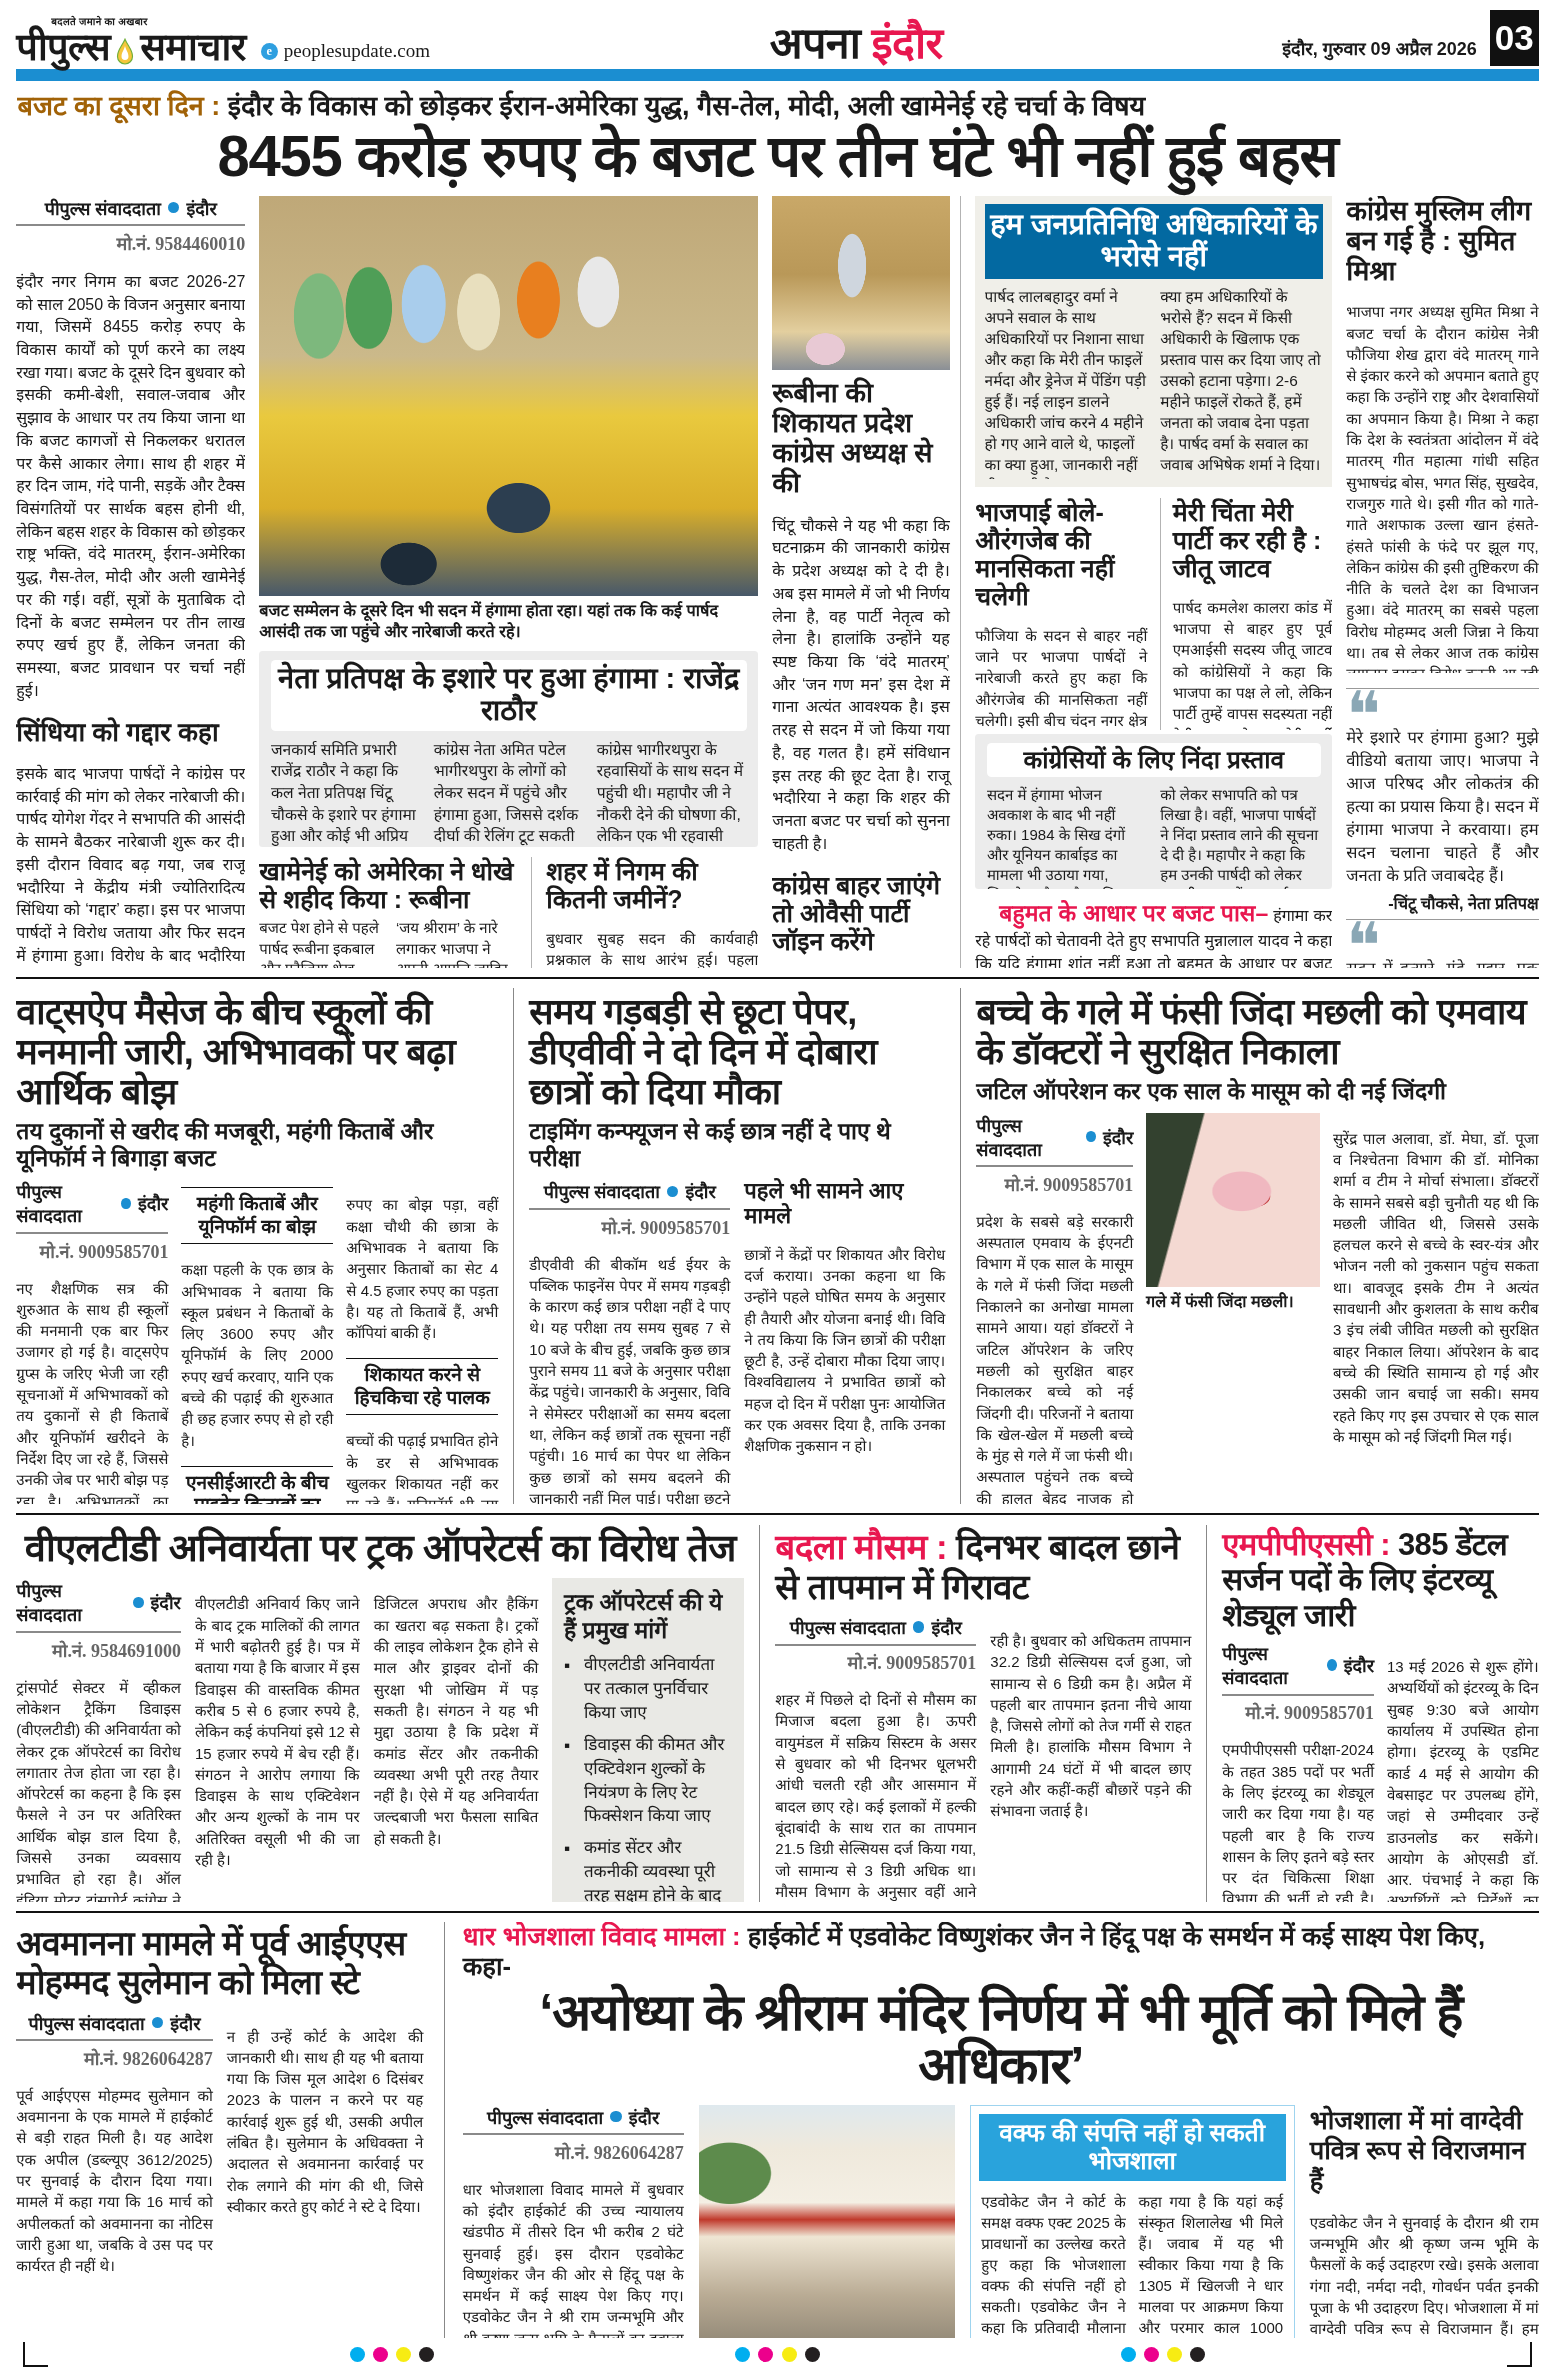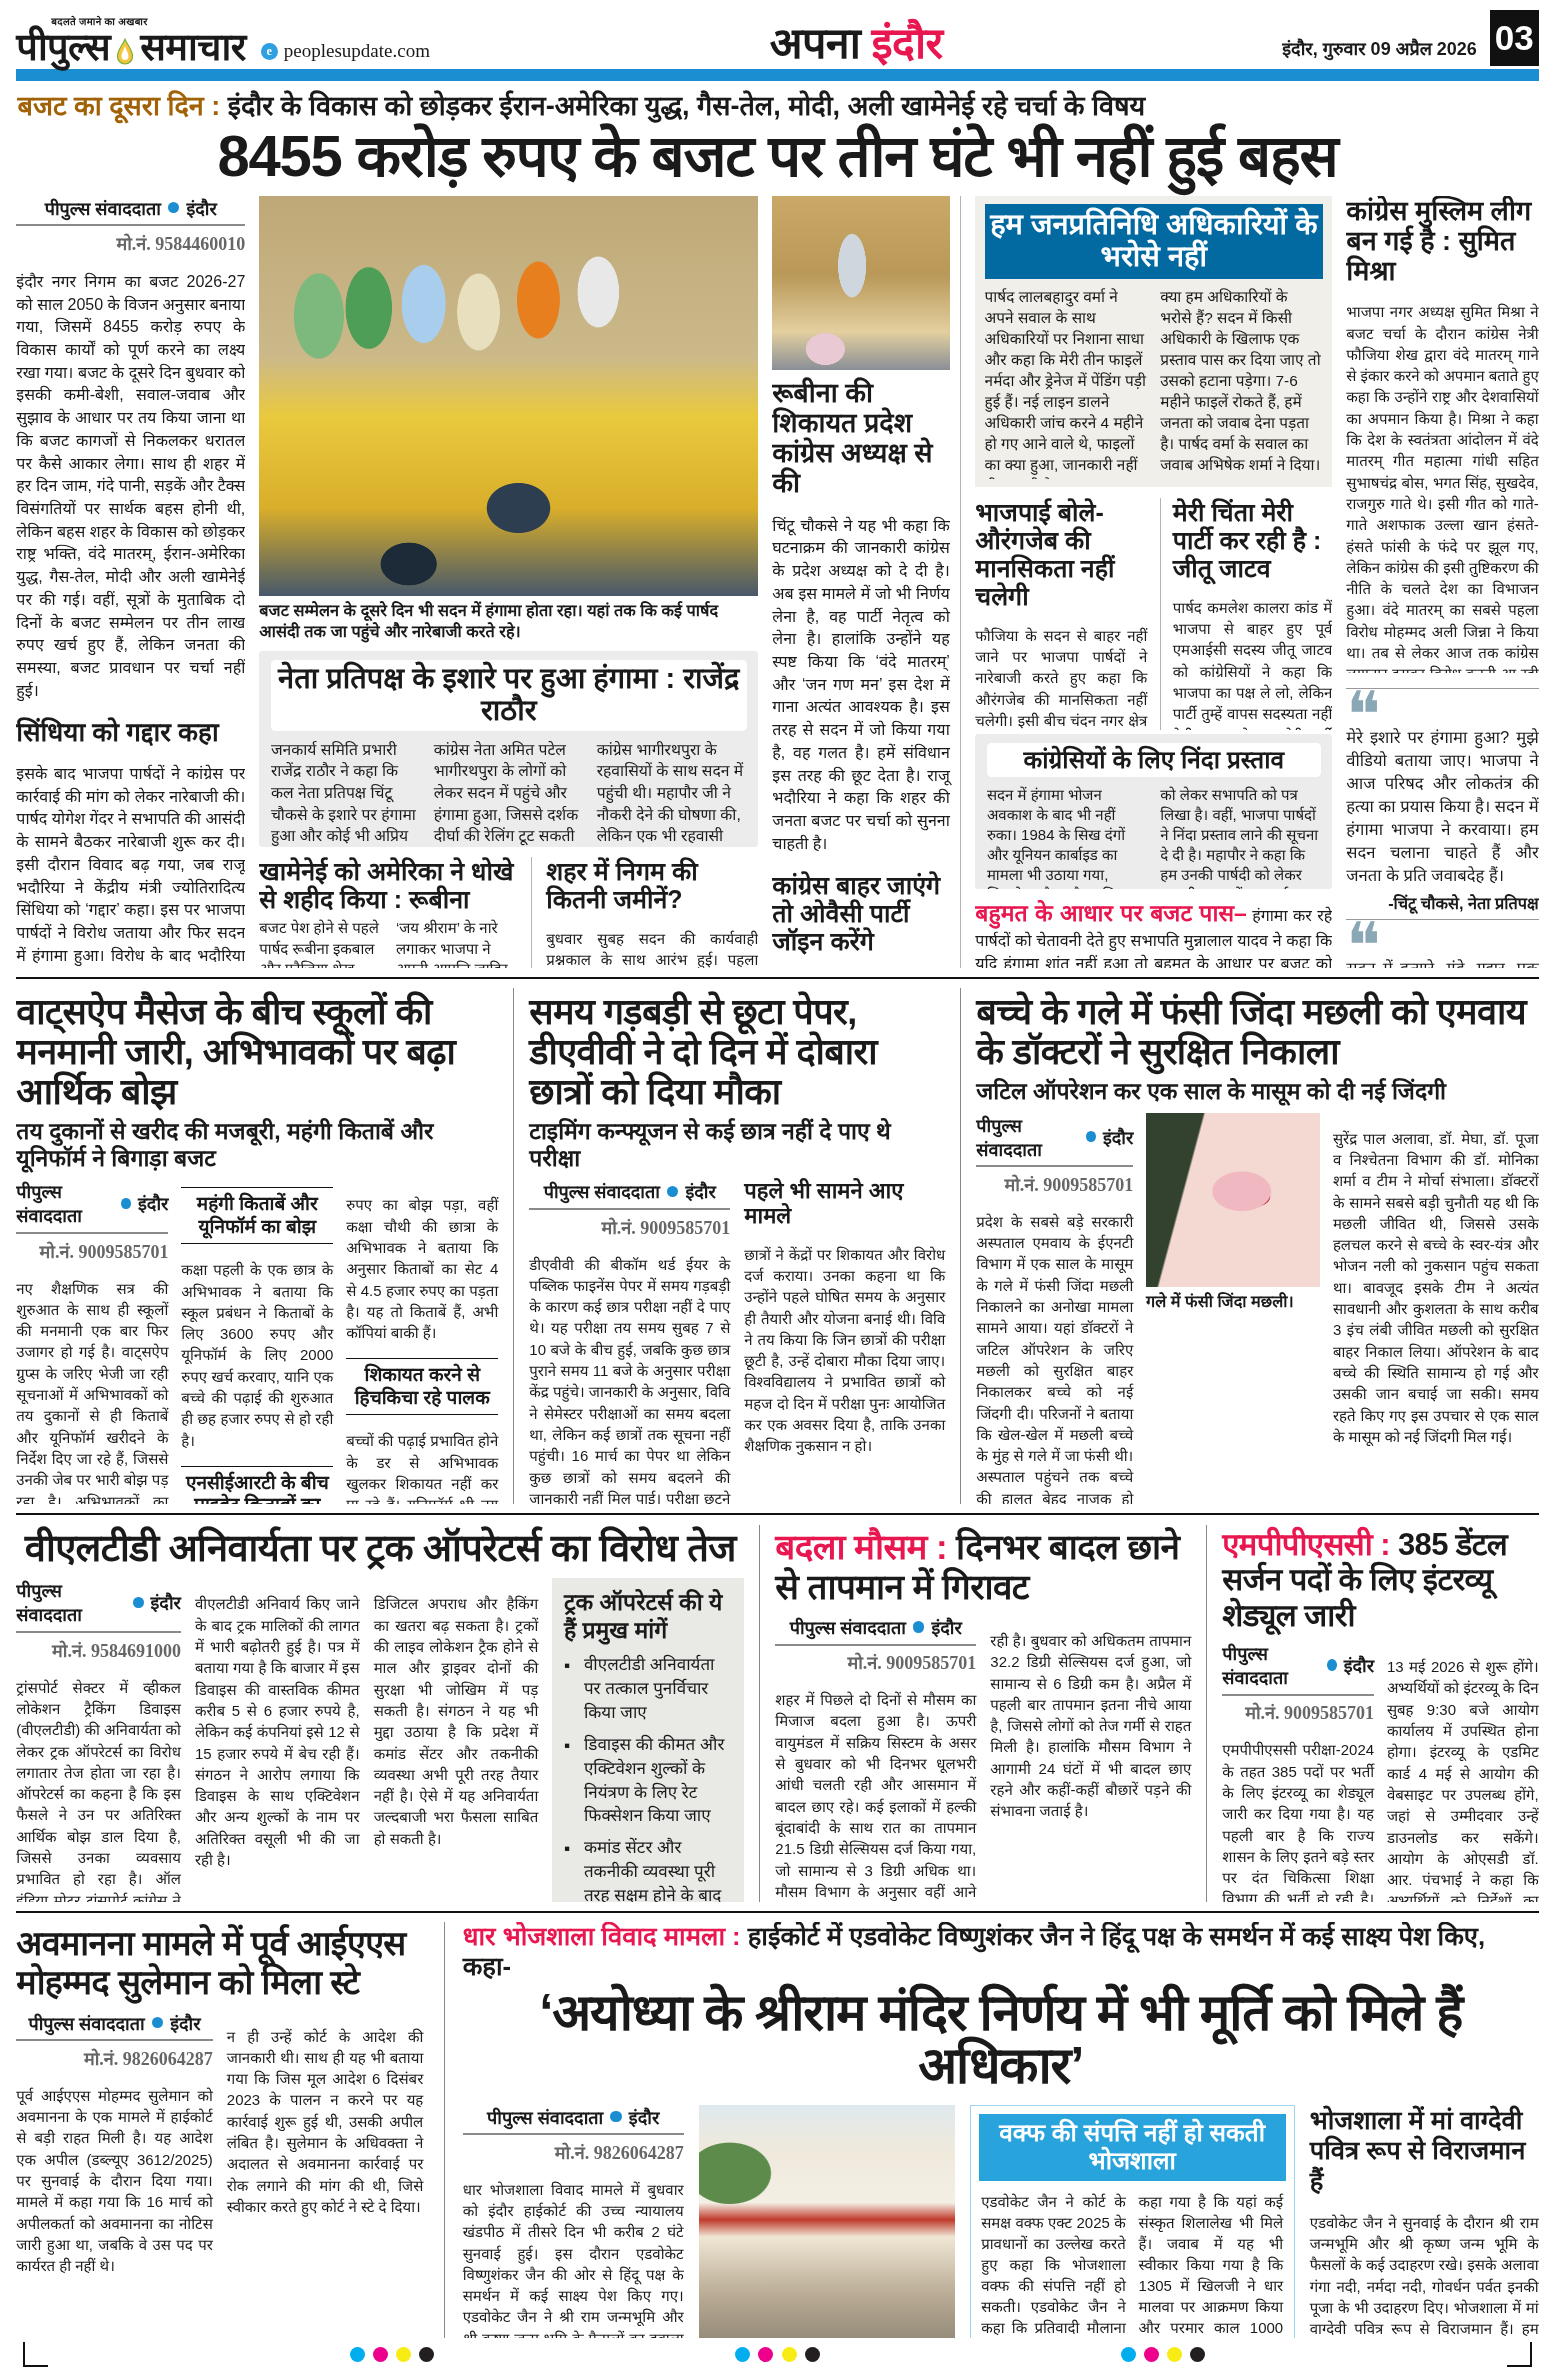--- a/index.html
+++ b/index.html
@@ -41,21 +41,21 @@
   .cols3{display:grid;grid-template-columns:1fr 1fr 1fr;gap:12.8px;}
   .cols2{display:grid;grid-template-columns:1fr 1fr;gap:12.8px;}
   .rule>*+*{border-left:0.6px solid #b3b3b3;padding-left:11.6px;}
   .secthead{font-size:25px;font-weight:bold;line-height:1.12;margin-bottom:5.8px;}
   .redbox{background:#0369a1;color:#fff;font-size:29px;font-weight:bold;text-align:center;padding:5.8px 4.6px;line-height:1.1;}
   .redboxwrap{background:#f0efe9;padding:8.1px 9.3px;}
   .quote{position:relative;padding:8.1px 0 4.6px 0;border-top:0.6px solid #999;}
   .qmark{font-size:64px;line-height:.6;color:#8aa7b5;font-family:"Liberation Serif",serif;display:block;height:30px;}
   .qtext{font-size:16.6px;line-height:1.38;text-align:justify;}
   .qauthor{font-size:16.3px;font-weight:bold;text-align:right;margin-top:4.6px;}
-  .bahumat .red{color:#e8174f;font-weight:bold;font-size:23px;}
+  .bahumat .red{color:#e8174f;font-weight:bold;font-size:23px;margin-left:24px;}
   .divider{border:0;border-top:2.3px solid #111;margin:9.3px 0;}
   
   .band{display:grid;gap:0;}
   .band>section{padding:0 15px;}
   .band>section:first-child{padding-left:0;}
   .band>section:last-child{padding-right:0;}
   .band>section+section{border-left:0.6px solid #888;}
   .b2{grid-template-columns:497px 447px 1fr;height:516px;overflow:hidden;}
   .b3{grid-template-columns:743px 447px 1fr;height:377px;overflow:hidden;}
   .h2{font-size:36px;font-weight:bold;line-height:1.12;letter-spacing:-0.6px;margin:3.5px 0 5.8px 0;}
@@ -196,21 +196,21 @@
       <p class="body">चिंटू चौकसे ने यह भी कहा कि घटनाक्रम की जानकारी कांग्रेस के प्रदेश अध्यक्ष को दे दी है। अब इस मामले में जो भी निर्णय लेना है, वह पार्टी नेतृत्व को लेना है। हालांकि उन्होंने यह स्पष्ट किया कि ‘वंदे मातरम्’ और ‘जन गण मन’ इस देश में गाना अत्यंत आवश्यक है। इस तरह से सदन में जो किया गया है, वह गलत है। हमें संविधान इस तरह की छूट देता है। राजू भदौरिया ने कहा कि शहर की जनता बजट पर चर्चा को सुनना चाहती है।</p>
       <div class="secthead" style="margin-top:10.5px;">कांग्रेस बाहर जाएंगे तो ओवैसी पार्टी जॉइन करेंगे</div>
 
     </div>
 
     <div class="colclip">
       <div class="redboxwrap">
         <div class="redbox">हम जनप्रतिनिधि अधिकारियों के भरोसे नहीं</div>
         <div class="cols2" style="margin-top:8.1px;font-size:15.4px;line-height:1.36;height:192px;overflow:hidden;">
           <div>पार्षद लालबहादुर वर्मा ने अपने सवाल के साथ अधिकारियों पर निशाना साधा और कहा कि मेरी तीन फाइलें नर्मदा और ड्रेनेज में पेंडिंग पड़ी हुई हैं। नई लाइन डालने अधिकारी जांच करने 4 महीने हो गए आने वाले थे, फाइलों का क्या हुआ, जानकारी नहीं दी जा रही है।</div>
-          <div>क्या हम अधिकारियों के भरोसे हैं? सदन में किसी अधिकारी के खिलाफ एक प्रस्ताव पास कर दिया जाए तो उसको हटाना पड़ेगा। 7-6 महीने फाइलें रोकते हैं, हमें जनता को जवाब देना पड़ता है। पार्षद वर्मा के सवाल का जवाब अभिषेक शर्मा ने दिया।</div>
+          <div>क्या हम अधिकारियों के भरोसे हैं? सदन में किसी अधिकारी के खिलाफ एक प्रस्ताव पास कर दिया जाए तो उसको हटाना पड़ेगा। 2-6 महीने फाइलें रोकते हैं, हमें जनता को जवाब देना पड़ता है। पार्षद वर्मा के सवाल का जवाब अभिषेक शर्मा ने दिया।</div>
         </div>
       </div>
       <div class="cols2 rule" style="margin-top:10.5px;height:232px;overflow:hidden;">
         <div>
           <div class="secthead">भाजपाई बोले- औरंगजेब की मानसिकता नहीं चलेगी</div>
           <p class="body" style="font-size:15px;">फौजिया के सदन से बाहर नहीं जाने पर भाजपा पार्षदों ने नारेबाजी करते हुए कहा कि औरंगजेब की मानसिकता नहीं चलेगी। इसी बीच चंदन नगर क्षेत्र के पार्षद महेश चौधरी ने पूछा कि चंदन नगर सड़क में कितने मकान तोड़े जाएंगे, जिस पर एमआईसी सदस्य राजेंद्र राठौर ने कहा कि 111 मकान तोड़े जाएंगे। प्रभावितों को पीएम आवास योजना के फ्लैट दिए जाएंगे।</p>
         </div>
         <div>
           <div class="secthead">मेरी चिंता मेरी पार्टी कर रही है : जीतू जाटव</div>
           <p class="body" style="font-size:15px;">पार्षद कमलेश कालरा कांड में भाजपा से बाहर हुए पूर्व एमआईसी सदस्य जीतू जाटव को कांग्रेसियों ने कहा कि भाजपा का पक्ष ले लो, लेकिन पार्टी तुम्हें वापस सदस्यता नहीं देगी। जाटव ने कहा मेरी पार्टी मेरी चिंता कर रही है, तुम मेरी चिंता छोड़ो। जिनको देश ने नकार दिया, उन्हें छोड़कर क्यों नहीं जाते।</p>

